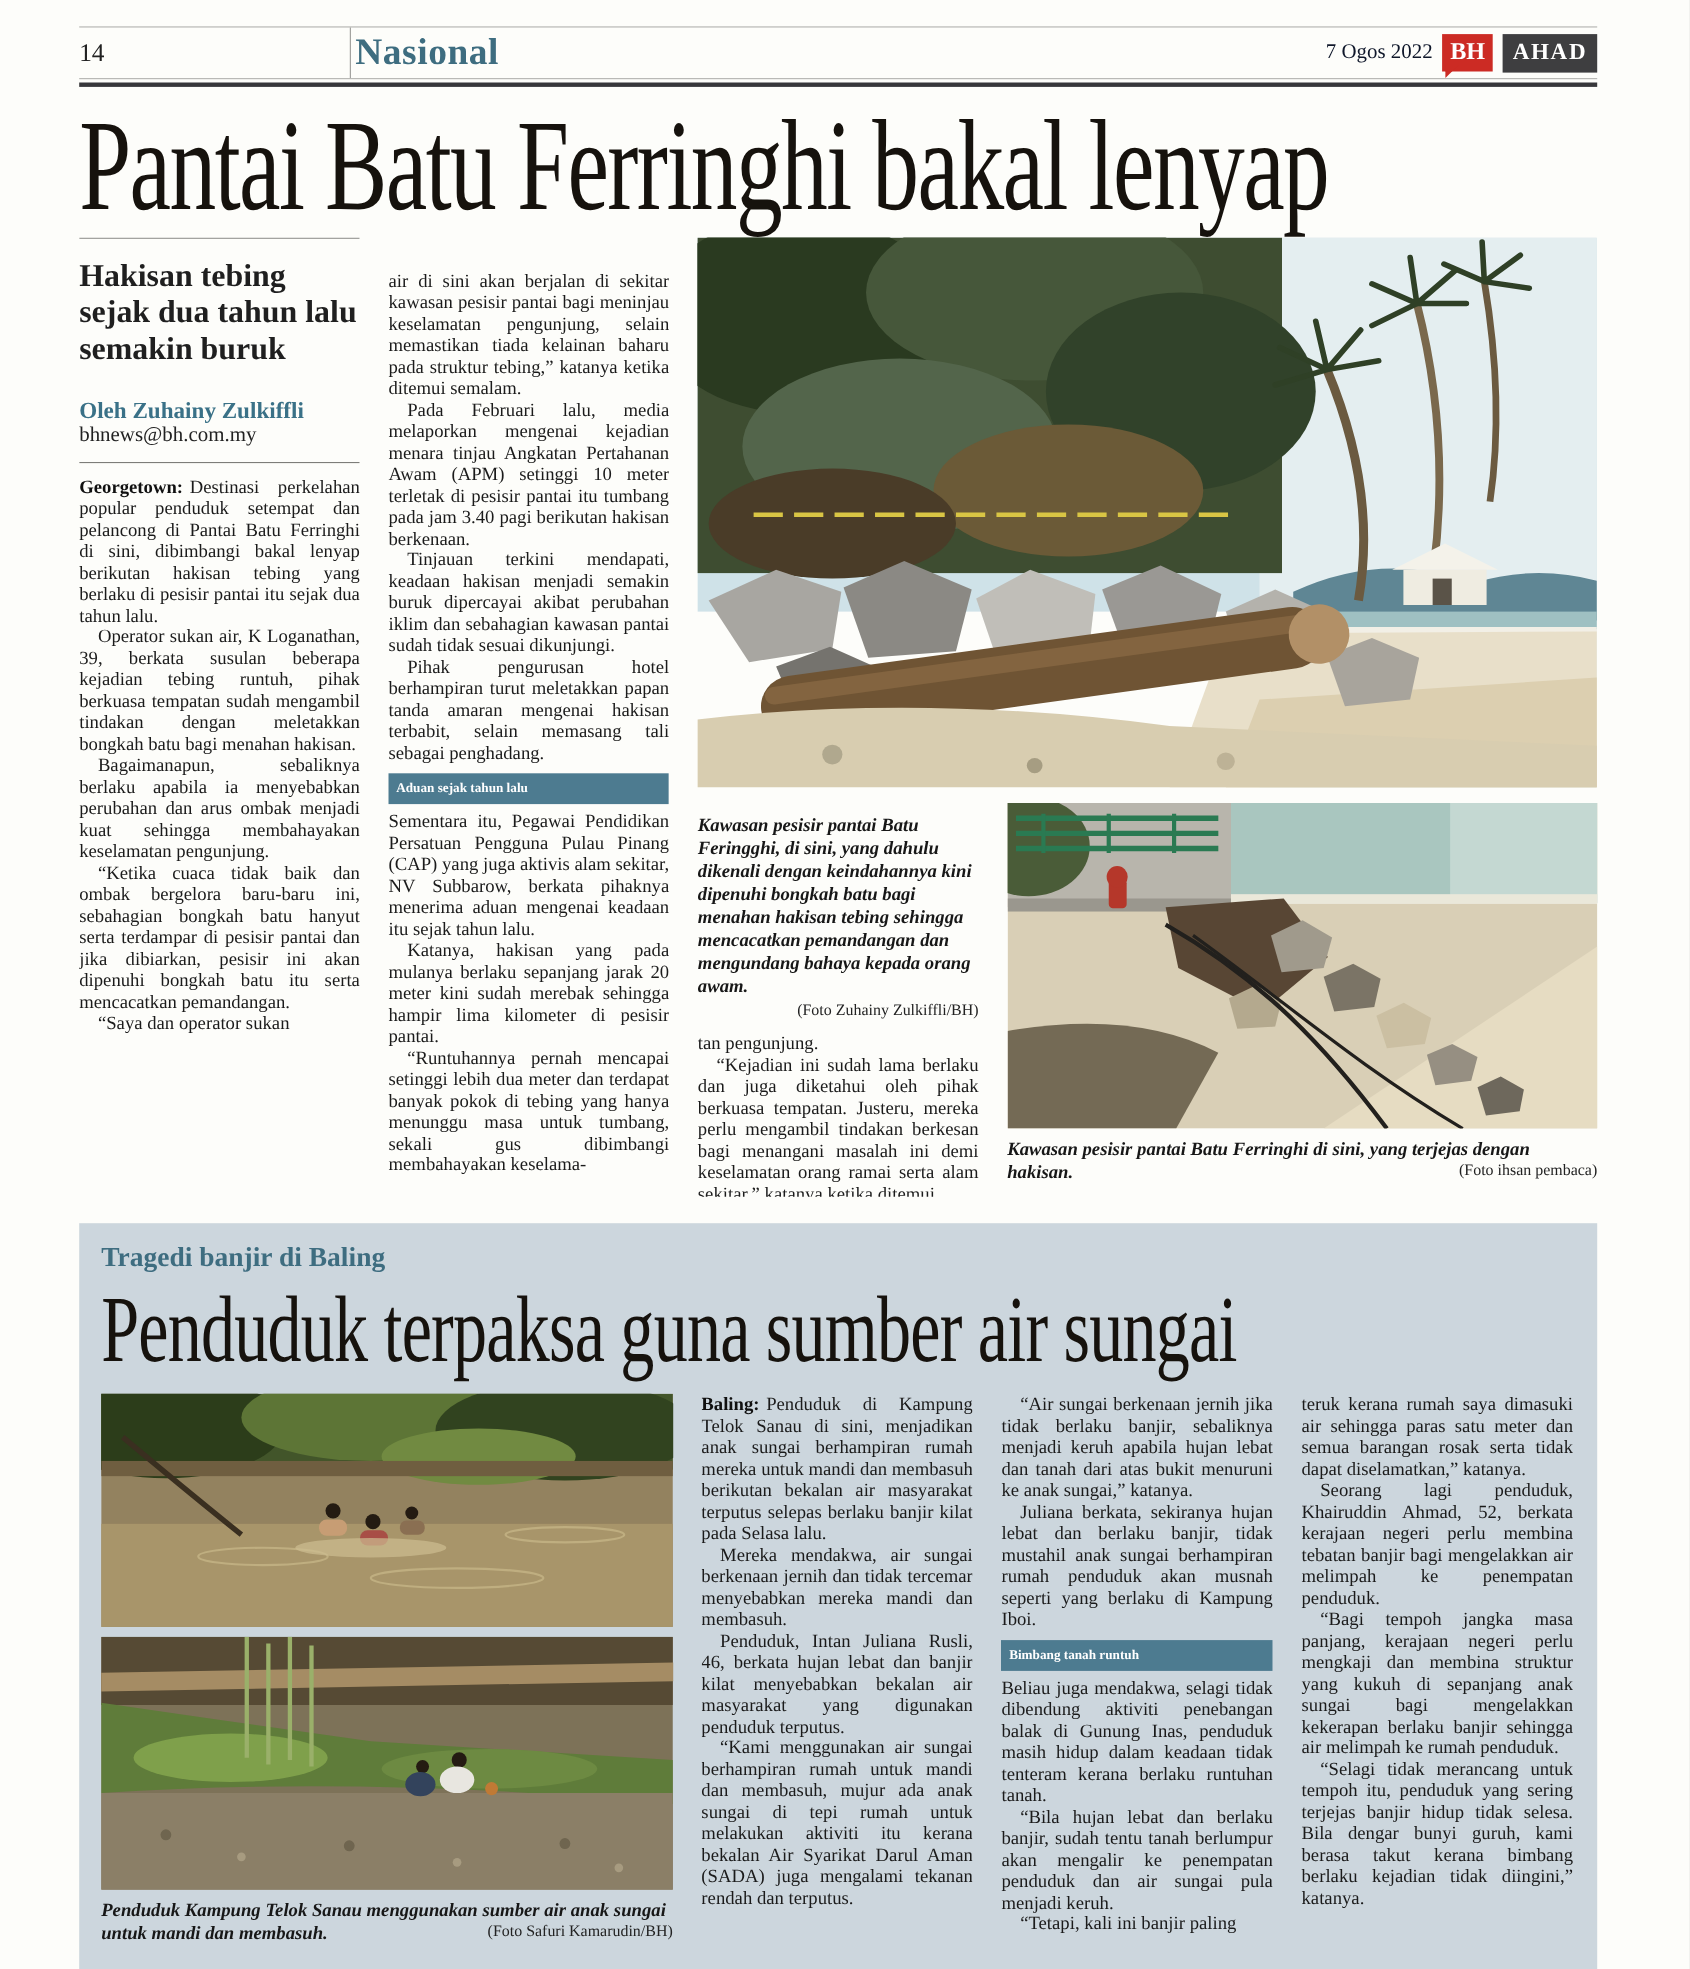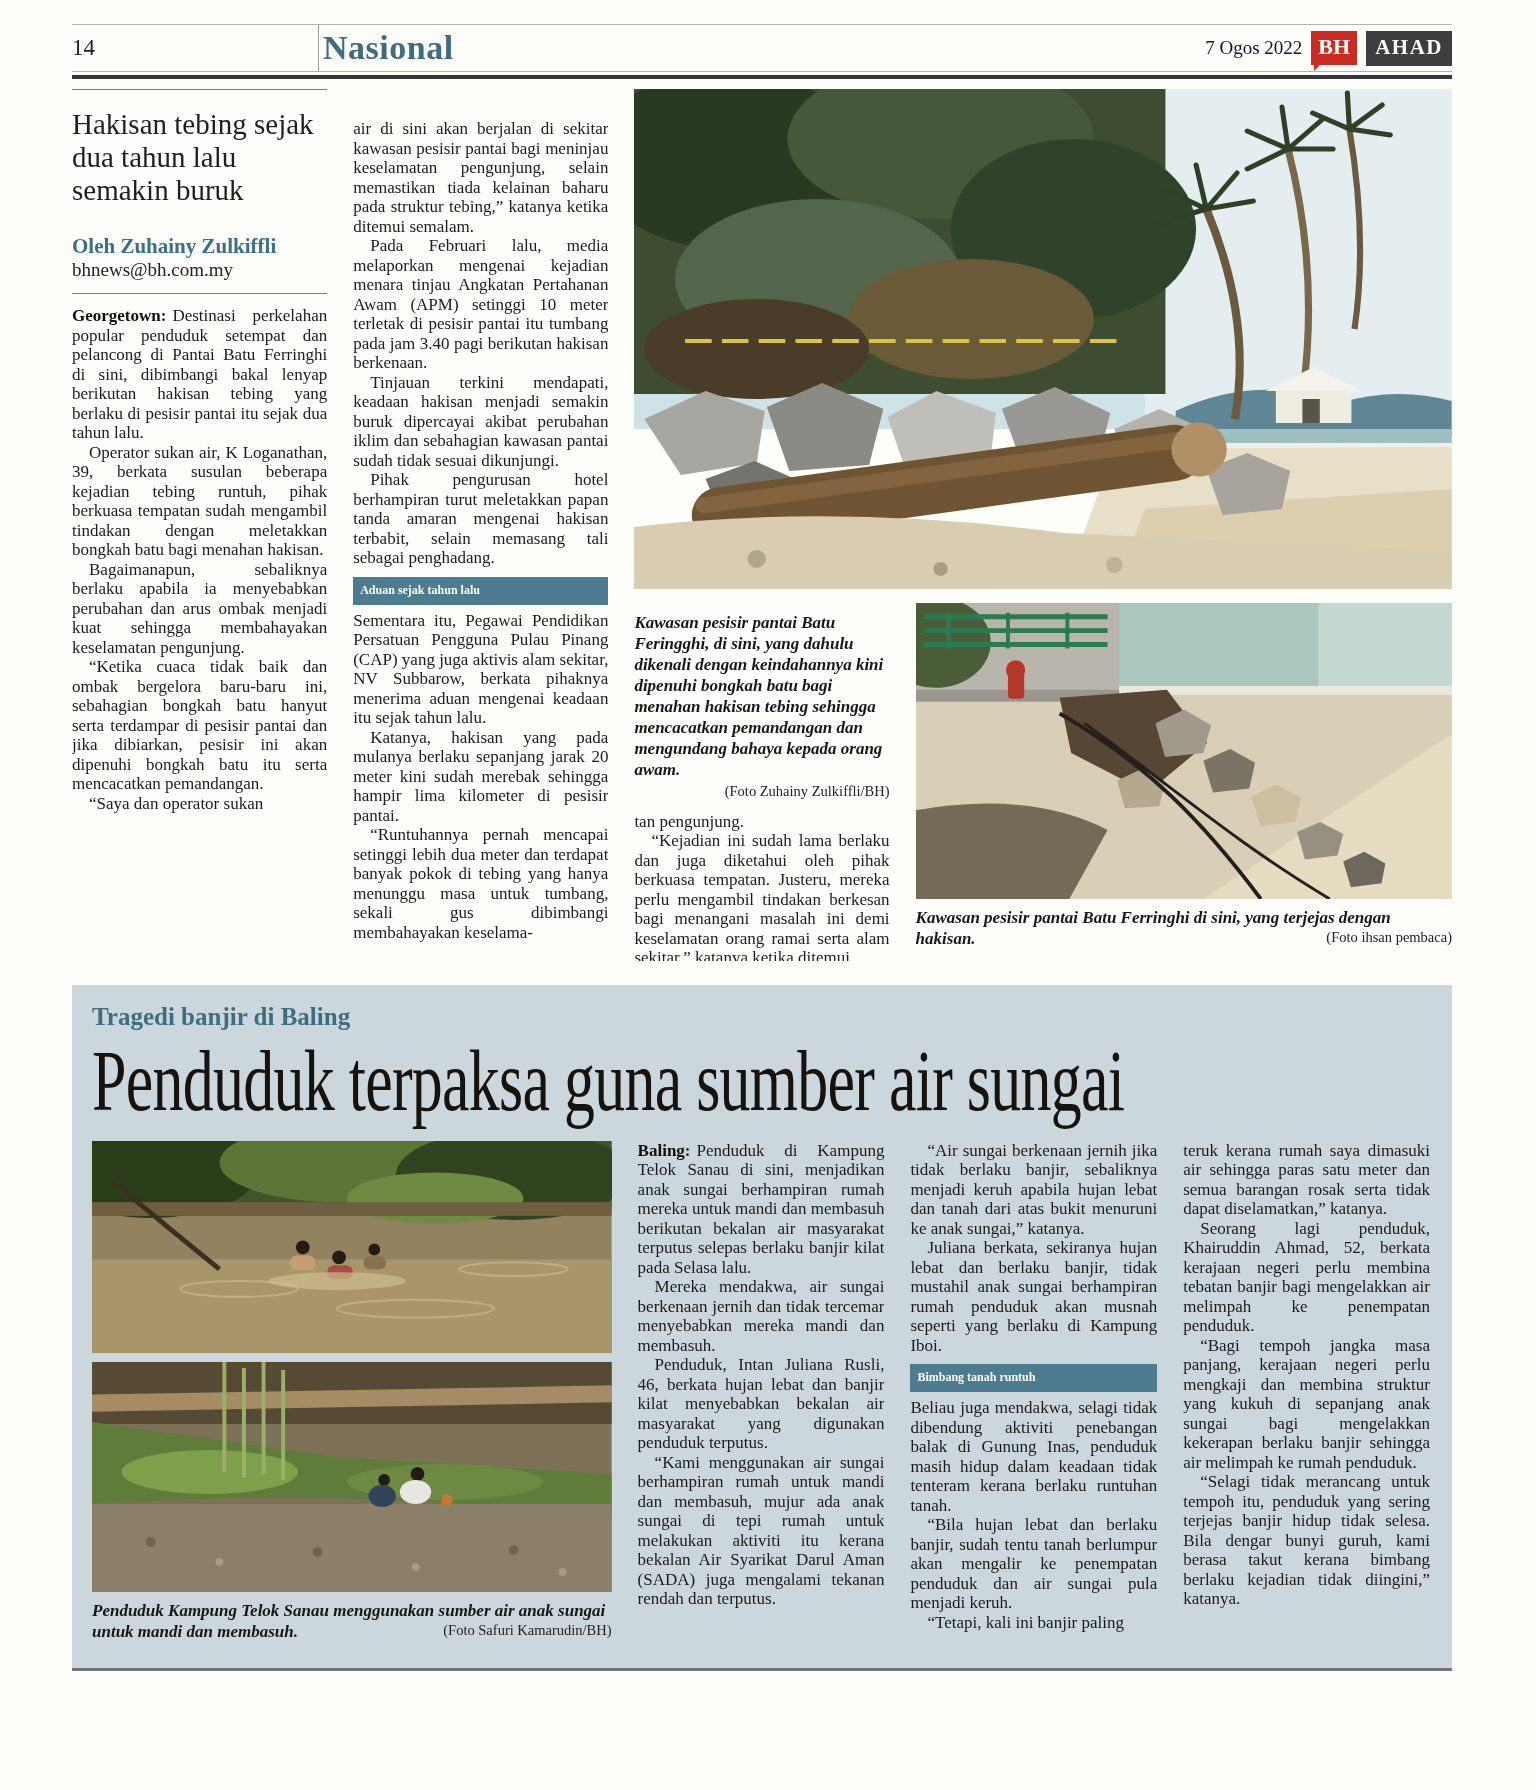--- a/index.html
+++ b/index.html
@@ -33,21 +33,21 @@
   
   .ts-grid{display:grid;grid-template-columns:repeat(5,1fr);column-gap:26px;grid-template-rows:514px auto;margin-top:10px;}
   .ts-col{font-size:17px;line-height:19.5px;text-align:justify;overflow:hidden;}
   .ts-col1{grid-column:1;grid-row:1 / span 2;height:872px;}
   .ts-col2{grid-column:2;grid-row:1 / span 2;height:872px;padding-top:30px;box-sizing:border-box;}
   .photo1-wrap{grid-column:3 / 6;grid-row:1;}
   .ts-col3{grid-column:3;grid-row:2;height:358px;}
   .photo2-wrap{grid-column:4 / 6;grid-row:2;}
 
   .col1-head{border-top:1px solid #7d7d79;padding-top:18px;}
-  .subheadline{font-size:29px;line-height:33px;font-weight:400;color:#1f1f1f;margin:0 0 30px;text-align:left;}
+  .subheadline{font-size:29px;line-height:33px;font-weight:700;color:#1f1f1f;margin:0 0 30px;text-align:left;}
   .byline{font-size:21px;font-weight:bold;color:#3a7187;margin:0 0 3px;text-align:left;}
   .byline-email{font-size:19px;color:#222;margin:0 0 14px;text-align:left;}
   .byline-rule{border-bottom:1px solid #7d7d79;margin-bottom:12px;}
 
   p.body-p{margin:0;text-indent:17px;}
   p.no-indent{text-indent:0;}
   .dateline{font-weight:bold;color:#101010;margin-right:6px;}
 
   .strip{display:block;background:#4d7b90;color:#fff;font-weight:bold;font-size:12px;line-height:22px;
          padding:2px 7px 4px;margin:9px 0 6px;text-align:left;text-indent:0;}
@@ -88,20 +88,23 @@
         <span class="section-name">Nasional</span>
       </div>
       <div class="date-cell">
         <span class="date-text">7 Ogos 2022</span>
         <span class="logo-bh">BH</span>
         <span class="logo-ahad">AHAD</span>
       </div>
     </div>
     <div class="thick-rule"></div>
 
+    <h1 class="ts-headline">
+      <span class="condensed">Pantai Batu Ferringhi bakal lenyap</span>
+    </h1>
 
     <div class="ts-grid">
 
       <div class="ts-col ts-col1">
         <div class="col1-head">
           <h2 class="subheadline">Hakisan tebing sejak dua tahun lalu semakin buruk</h2>
           <div class="byline">Oleh Zuhainy Zulkiffli</div>
           <div class="byline-email">bhnews@bh.com.my</div>
           <div class="byline-rule"></div>
         </div>

